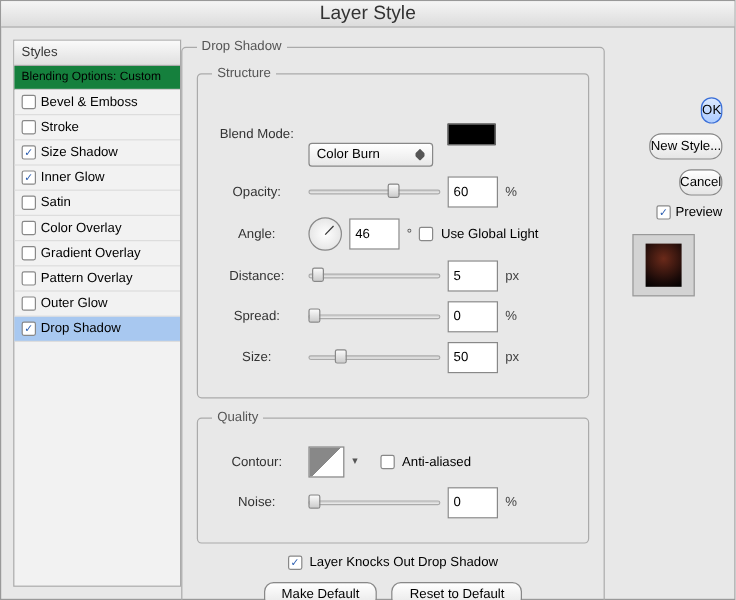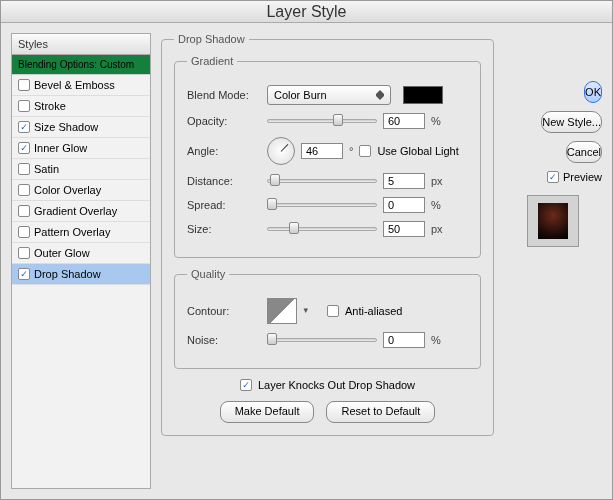--- a/index.html
+++ b/index.html
@@ -1,38 +1,38 @@
 <!DOCTYPE html>
 <html><head>
 <meta charset="utf-8">
 <style>
 * { box-sizing: border-box; margin: 0; padding: 0; font-family: "Lucida Grande", Arial, sans-serif; font-size: 11px; }
 body { background: #e8e8e8; width: 613px; height: 500px; position: relative; }
 .dialog { position: absolute; inset: 0; background: #e8e8e8; border: 1px solid #999; }
 .title-area { height: 22px; background: linear-gradient(#f5f5f5,#dcdcdc); border-bottom: 1px solid #aaa; text-align: center; line-height: 22px; font-size: 16px; color: #333; }
-.content { position: absolute; top: 22px; left: 0; right: 0; bottom: 0; padding: 10px; display: flex; gap: 10px; }
+.content { position: absolute; top: 22px; left: 0; right: 0; bottom: 0; padding: 10px; display: flex; }
 .sidebar { width: 140px; border: 1px solid #aaa; background: #f2f2f2; }
 .sidebar-header { background: linear-gradient(#fafafa,#e0e0e0); border-bottom: 1px solid #aaa; padding: 4px 6px; color: #333; }
 .sidebar-sub { background: #15803d; border-bottom: 1px solid #ccc; padding: 4px 6px; font-size: 10px; }
 .item { padding: 4px 6px; border-bottom: 1px solid #ddd; display: flex; align-items: center; gap: 4px; cursor: default; }
 .item.indent { padding-left: 24px; }
 .item.sel { background: #a8c8f0; }
 .chk { width: 12px; height: 12px; border: 1px solid #888; background: #fff; border-radius: 2px; display: inline-flex; align-items: center; justify-content: center; font-size: 9px; color: #2a5db0; }
 .main { flex: 1; position: relative; }
 fieldset { border: 1px solid #aaa; border-radius: 4px; padding: 10px 12px 12px; margin-bottom: 10px; }
 legend { padding: 0 4px; color: #555; font-size: 11px; }
 .row { display: flex; align-items: center; margin: 8px 0; gap: 6px; }
-.lbl { width: 74px; text-align: left; color: #333; }
-.select { width: 124px; height: 20px; border: 1px solid #888; border-radius: 3px; background: linear-gradient(#fff,#e8e8e8); padding: 0 18px 0 6px; position: relative; display: flex; align-items: center; }
+.lbl { width: 74px; text-align: center; color: #333; }
+.select { width: 104px; height: 20px; border: 1px solid #888; border-radius: 3px; background: linear-gradient(#fff,#e8e8e8); padding: 0 18px 0 6px; position: relative; display: flex; align-items: center; margin-top: 34px; }
 .select::after { content: ""; position: absolute; right: 6px; top: 4px; width: 8px; height: 10px; background: linear-gradient(#555,#555); clip-path: polygon(0 40%,50% 0,100% 40%,100% 60%,50% 100%,0 60%); }
 .swatch { width: 40px; height: 18px; background: #000; border: 1px solid #666; margin-left: 6px; }
 .slider-wrap { width: 110px; height: 16px; position: relative; }
 .track { position: absolute; left: 0; right: 0; top: 6px; height: 4px; background: linear-gradient(#ccc,#eee); border: 1px solid #aaa; border-radius: 2px; }
 .thumb { position: absolute; top: 1px; width: 10px; height: 12px; background: linear-gradient(#fafafa,#ccc); border: 1px solid #888; border-radius: 2px; }
-.num { width: 42px; height: 16px; border: 1px solid #888; background: #fff; padding: 0 4px; text-align: left; }
+.num { width: 42px; height: 26px; border: 1px solid #888; background: #fff; padding: 0 4px; text-align: left; }
 .unit { color: #444; }
 .dial { width: 28px; height: 28px; border: 1px solid #888; border-radius: 50%; background: radial-gradient(#fff,#ddd); position: relative; }
 .dial::after { content: ""; position: absolute; left: 50%; top: 50%; width: 10px; height: 1px; background: #333; transform-origin: left; transform: rotate(-46deg); }
 .contour-swatch { width: 30px; height: 26px; border: 1px solid #888; background: linear-gradient(135deg,#888 0%,#888 50%,#fff 50%,#fff 100%); position: relative; }
 .contour-swatch::after { content: "▾"; position: absolute; right: -12px; top: 6px; font-size: 9px; color: #555; }
 .btnrow { display: flex; gap: 12px; justify-content: center; margin-top: 6px; }
 .btn { border: 1px solid #888; border-radius: 8px; background: linear-gradient(#fff,#e5e5e5); padding: 3px 14px; height: 22px; cursor: default; }
 .right { width: 98px; display: flex; flex-direction: column; gap: 8px; align-items: flex-end; margin-top: 48px; }
 .rbtn { border: 1px solid #888; border-radius: 10px; background: linear-gradient(#fff,#e5e5e5); height: 22px; display: flex; align-items: center; justify-content: center; }
 .rbtn.primary { border: 1.5px solid #3a6fd8; background: linear-gradient(#dceaff,#aecdff); color: #000; }
@@ -94,21 +94,21 @@
             <span>Drop Shadow</span>
           </div>
         </div>
     </div>
 
     <div class="main">
       <fieldset class="struct">
         <legend>Drop Shadow</legend>
 
         <fieldset>
-          <legend>Gradient</legend>
+          <legend>Structure</legend>
 
           <div class="row">
             <span class="lbl">Blend Mode:</span>
             <div class="select">
                 <span>Color Burn</span>
               </div>
             <div class="swatch" style="background: rgb(0, 0, 0);"></div>
           </div>
 
           <div class="row">

